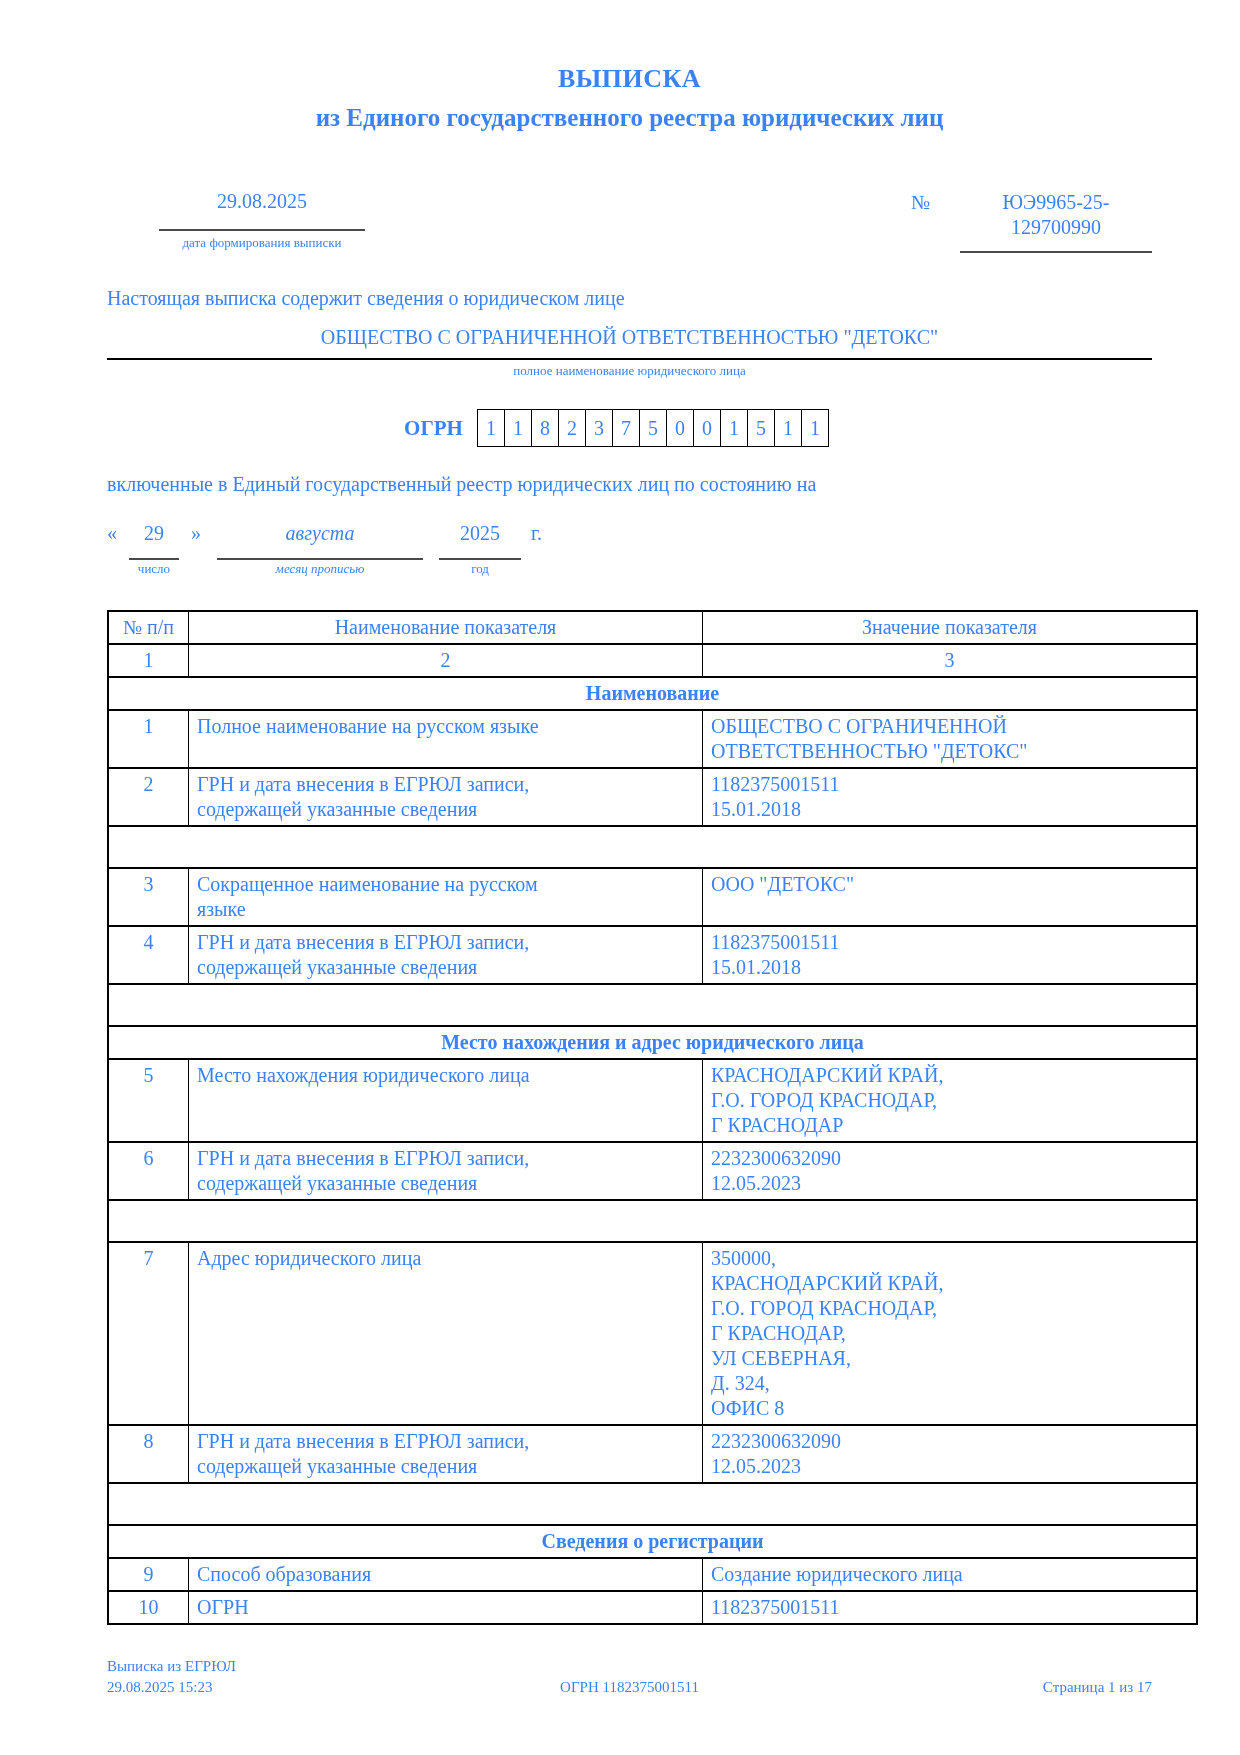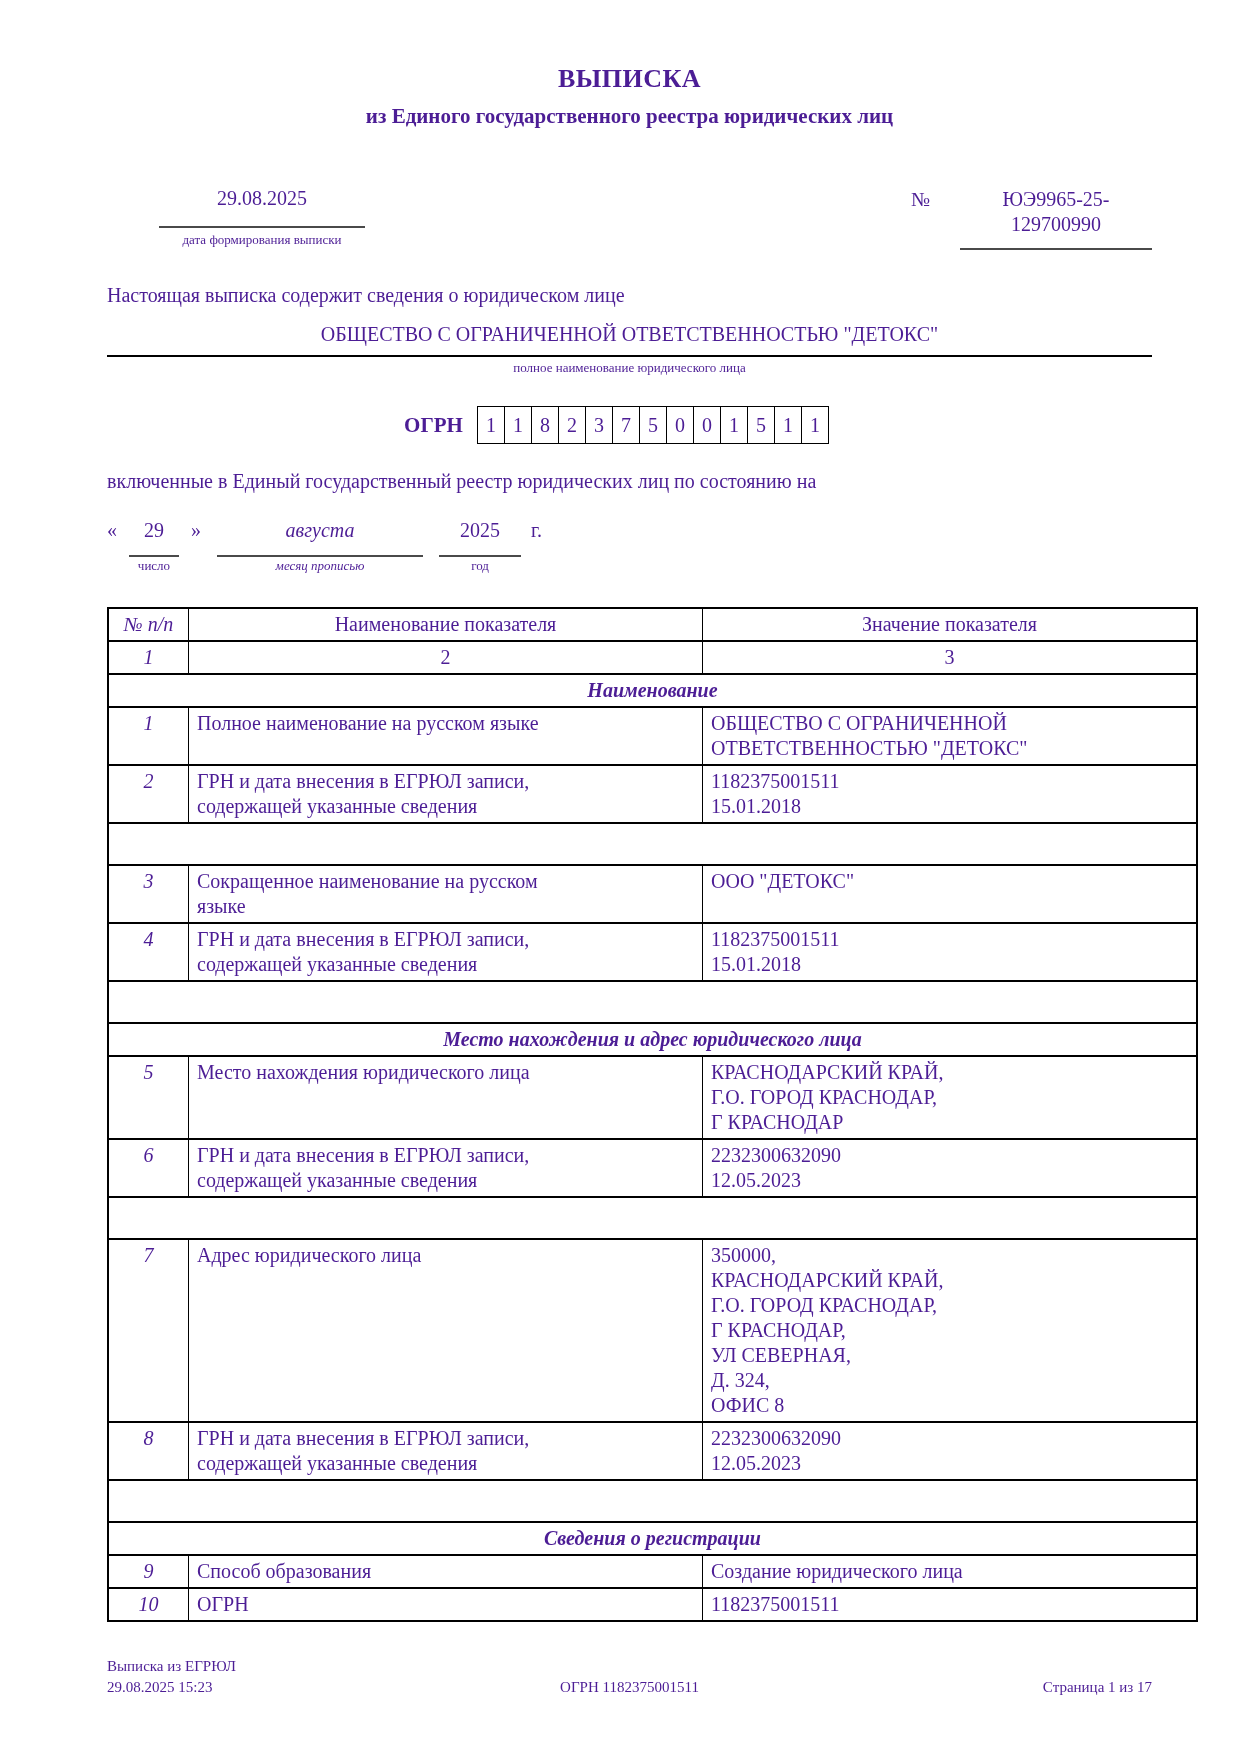--- a/index.html
+++ b/index.html
@@ -1,26 +1,26 @@
 <!DOCTYPE html>
 <html lang="ru"><head>
 <meta charset="utf-8">
 <style>
   html,body{margin:0;padding:0;background:#ffffff;}
   .page{
     position:relative;
     width:1240px;height:1755px;
-    background:#ffffff;color:#4c1d95;
+    background:#ffffff;color:#3b82f6;
     font-family:"Liberation Serif", serif;
     box-sizing:border-box;
     padding:64px 88px 0 107px;
     overflow:hidden;
   }
   .title{margin:0;text-align:center;font-size:26px;font-weight:bold;letter-spacing:.5px;}
-  .subtitle{margin:10px 0 0;text-align:center;font-size:21px;font-weight:bold;}
+  .subtitle{margin:10px 0 0;text-align:center;font-size:25px;font-weight:bold;}
 
   .meta{display:flex;justify-content:space-between;margin-top:58px;}
   .date-block{margin-left:52px;width:206px;}
   .date-value{display:block;text-align:center;font-size:20px;padding-bottom:16px;border-bottom:2px solid #4a4a4a;}
   .small-caption{display:block;text-align:center;font-size:13px;margin-top:4px;}
   .number-area{display:flex;align-items:flex-start;}
   .number-sign{font-size:20px;margin-right:30px;margin-top:1px;}
   .number-block{width:192px;border-bottom:2px solid #4a4a4a;padding-bottom:11px;}
   .number-line{display:block;text-align:center;font-size:20px;line-height:1.25;}
 
@@ -44,21 +44,21 @@
   .blank.day{width:50px;margin:0 12px;}
   .blank.month{width:206px;margin-left:16px;font-style:italic;}
   .blank.year{width:82px;margin-left:16px;}
   .year-suffix{margin-left:10px;}
 
   table.egrul{border-collapse:collapse;width:1045px;margin-top:50px;font-size:20px;table-layout:fixed;}
   table.egrul td{
     border:1px solid #000;border-top-width:2px;border-bottom-width:2px;
     padding:3px 8px;vertical-align:top;line-height:1.25;
   }
-  table.egrul td:first-child{border-left-width:2px;font-style:italic;}
+  table.egrul td:first-child{border-left-width:2px;}
   table.egrul td:last-child{border-right-width:2px;}
   td.col-num{width:63px;text-align:center;padding:3px 2px;}
   td.col-name{width:497px;}
   td.col-value{width:477px;}
   tr.thead td{text-align:center;}
   td.nowrap{white-space:nowrap;}
   td.section{text-align:center;font-weight:bold;}
   td.spacer{height:34px;}
   .pre{white-space:pre-line;}
 

